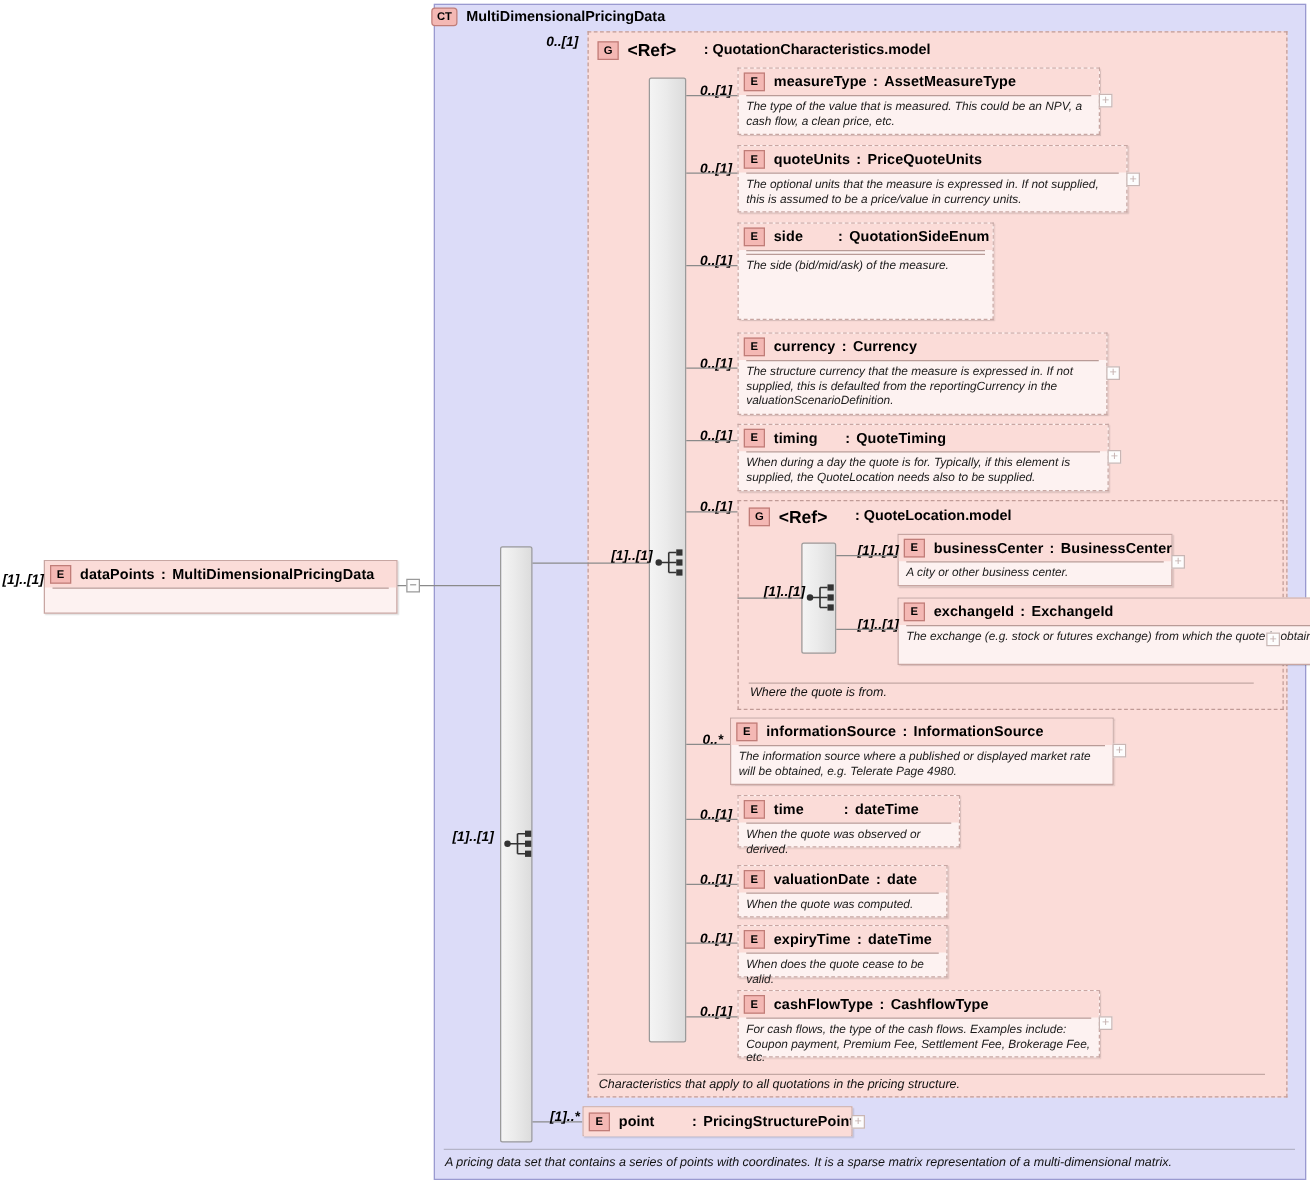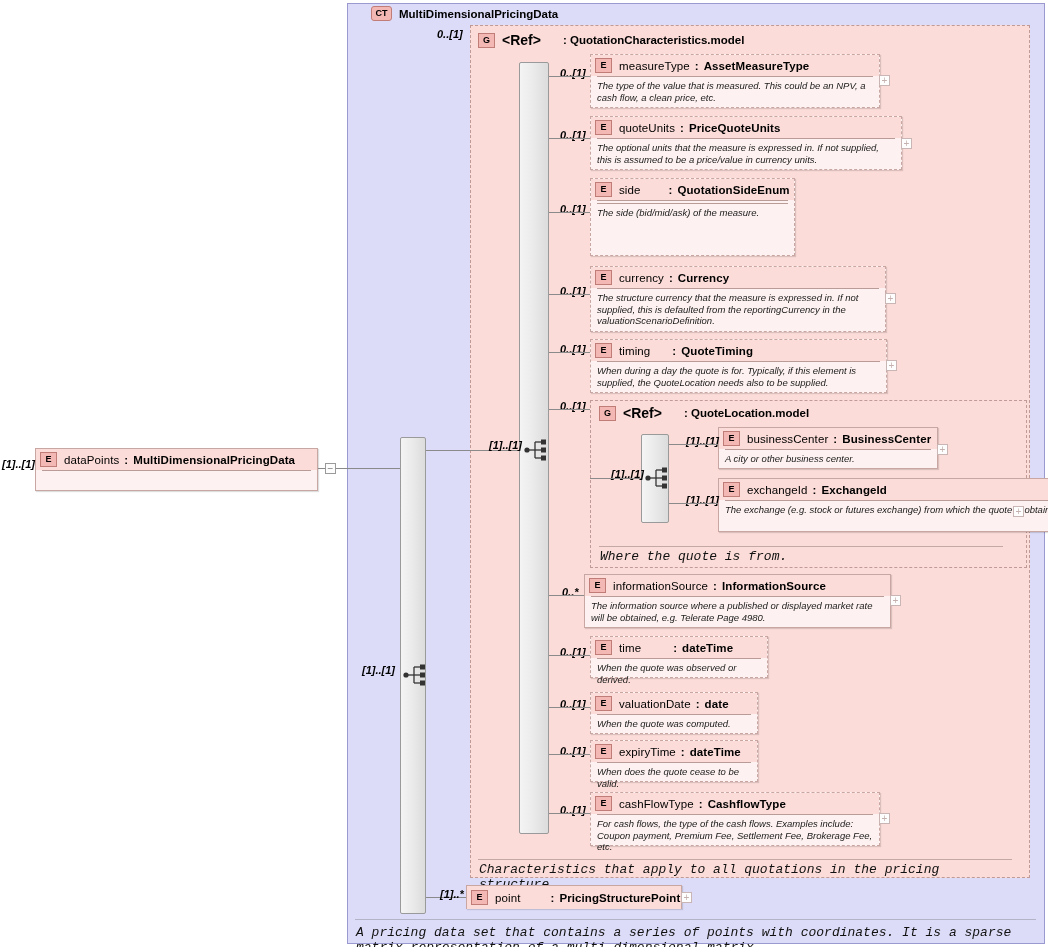--- a/index.html
+++ b/index.html
@@ -33,21 +33,21 @@
     padding:3px 6px 3px 4px;
     white-space:nowrap;
   }
   .badge{
     display:inline-block;width:15px;height:13px;line-height:13px;
     text-align:center;font-size:9px;font-weight:bold;
     background:#f4b8b4;border:1px solid #c07d78;color:#000;
     margin-right:7px;flex:none;
   }
   .badge.g{background:#f4b8b4;}
-  .ename{font-weight:normal;font-size:11.5px;letter-spacing:.1px;}
+  .ename{font-weight:bold;font-size:11.5px;letter-spacing:.1px;}
   .etype{font-weight:bold;font-size:11.5px;letter-spacing:.1px;}
   .sep{height:1px;background:#b99b97;margin:0 6px;}
   .edoc{
     font-style:italic;font-size:9.5px;line-height:11.5px;
     padding:3px 6px 4px 6px;color:#1a1a1a;
   }
   .enum-row{display:flex;padding:2px 6px 2px 6px;font-size:9.5px;}
   .enum-label{font-style:italic;width:78px;flex:none;color:#111;}
   .enum-vals{color:#9b9b9b;font-size:9px;line-height:11.5px;}
 
@@ -76,32 +76,32 @@
 
   
   .toggle{
     width:11px;height:11px;background:#fdfdfd;border:1px solid #9a9a9a;
     display:flex;align-items:center;justify-content:center;
     font-size:10px;line-height:9px;color:#7a7a7a;font-family:"Liberation Sans",sans-serif;
   }
   .toggle.dim{color:#c4b0ae;border-color:#c9b6b4;}
 
   
-  .footdoc{font-style:italic;font-size:13px;color:#111;font-family:Liberation Mono, monospace;}
+  .footdoc{font-style:italic;font-size:10px;color:#111;}
   .footline{height:1px;background:#b4b4c8;}
   .footline.pink{background:#c4a8a4;}
 </style>
 </head>
 <body>
 
 <div class="abs" style="left:0;top:0;width:1048px;height:947px;">
 
   <div class="abs ct-box" style="left:347px;top:3px;width:698px;height:941px;"></div>
 
-  <div class="abs ghdr" style="left:371px;top:6px;">
+  <div class="abs ghdr" style="left:345px;top:6px;">
     <span class="badge" style="width:19px;border-radius:3px;">CT</span>
     <span class="gtype">MultiDimensionalPricingData</span>
   </div>
 
   <div class="abs footline" style="left:355px;top:919px;width:681px;"></div>
   <div class="abs footdoc" style="left:356px;top:925px;width:676px;">A pricing data set that contains a series of points with coordinates. It is a sparse matrix representation of a multi-dimensional matrix.</div>
 
   <div class="abs grp-box" style="left:470px;top:25px;width:560px;height:853px;"></div>
 
   <div class="abs ghdr" style="left:478px;top:32px;">

